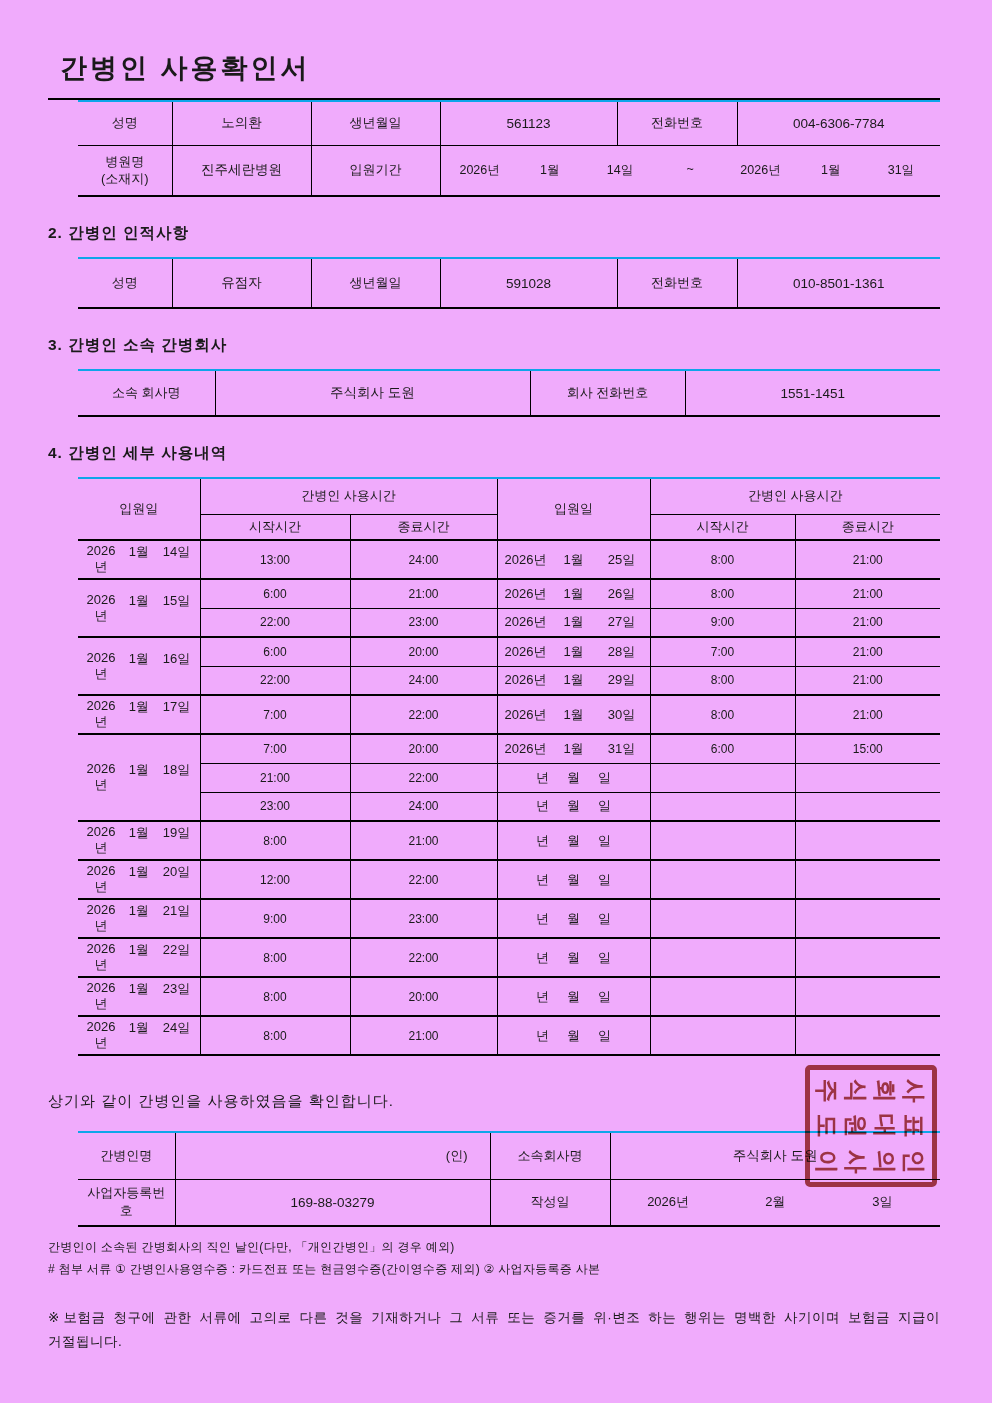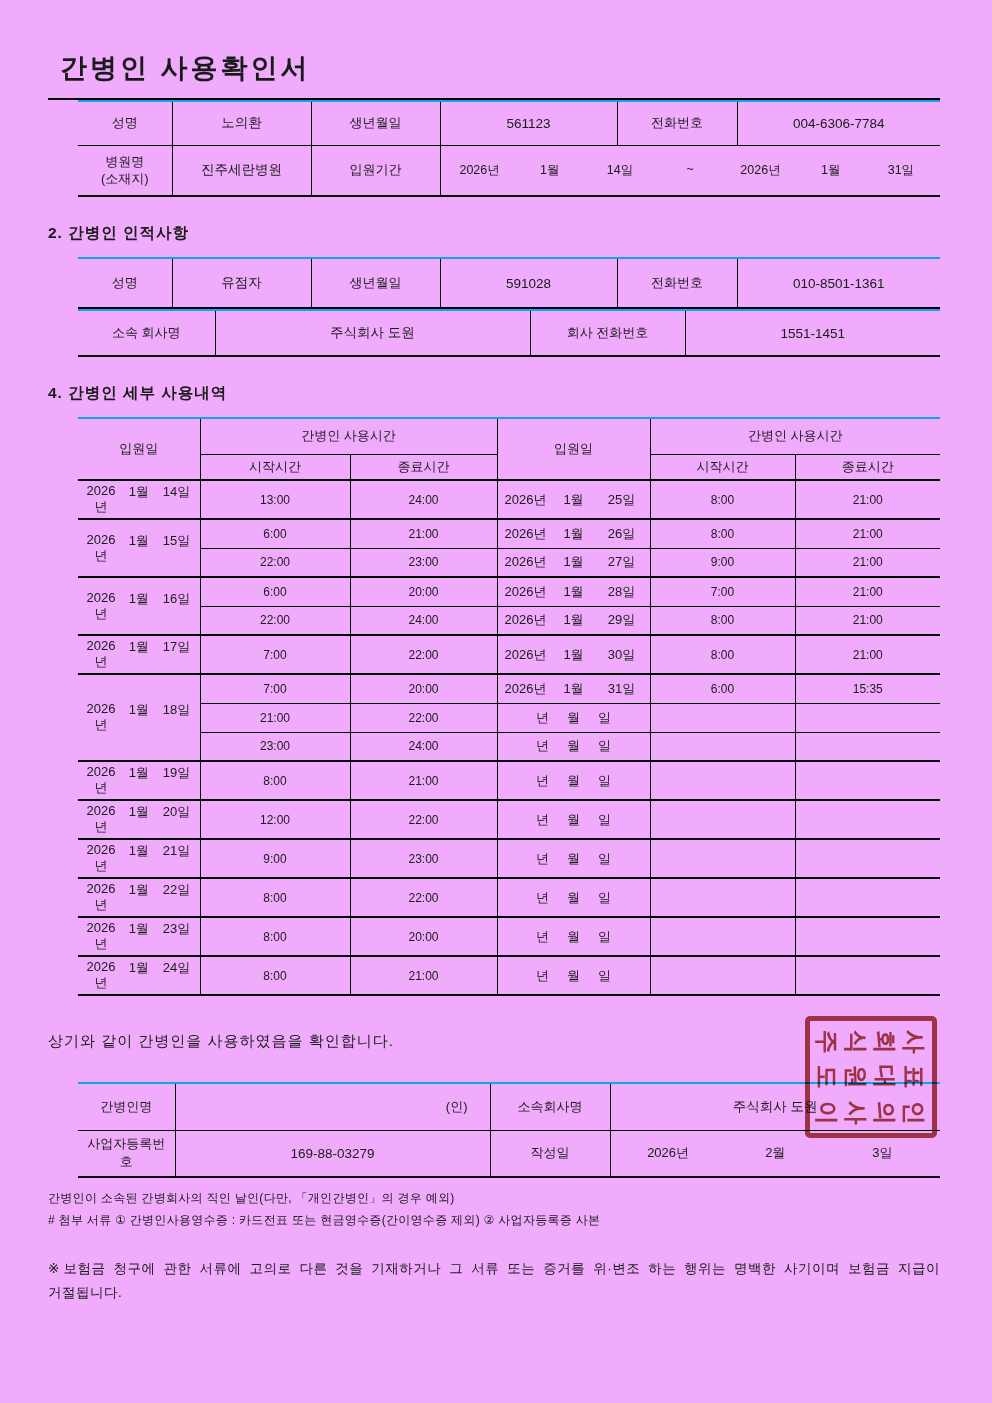--- a/index.html
+++ b/index.html
@@ -34,21 +34,21 @@
   .t4 tbody td { height:29px; }
   .t4 tbody td.time { font-size:12px; }
   .t4 tr.gs > td { border-top-width:2px; }
 
   .dflex { display:flex; align-items:flex-start; width:100%; }
   .dflex span { flex:1; text-align:center; }
   .dflex.blank { justify-content:center; }
   .dflex.blank span { flex:0 0 auto; padding:0 9px; }
   .dflex.range span { font-size:12.5px; }
 
-  .confirm-line { font-size:15px; letter-spacing:1px; margin:36px 0 31px 0; }
+  .confirm-line { font-size:15px; letter-spacing:1px; margin:36px 0 20px 0; }
 
   .sig-wrap { position:relative; }
   .t5 td { height:47px; }
   .seal-cell { text-align:right; padding-right:22px; }
 
   .stamp { position:absolute; left:757px; top:-66px; width:132px; height:122px;
            border:5px solid #9e3c36; border-radius:5px; display:grid;
            grid-template-columns:repeat(4,1fr); grid-template-rows:repeat(3,1fr);
            padding:3px; mix-blend-mode:multiply; opacity:.92; }
   .stamp span { display:flex; align-items:center; justify-content:center;
@@ -122,20 +122,21 @@
       <td class="el">성명</td>
       <td class="val">유점자</td>
       <td>생년월일</td>
       <td class="val">591028</td>
       <td>전화번호</td>
       <td class="val er">010-8501-1361</td>
     </tr>
   </tbody>
     </table>
 
+  <h2 class="sec-heading">3. 간병인 소속 간병회사</h2>
   <table class="t3">
     <colgroup>
         <col style="width:137px">
         <col style="width:315px">
         <col style="width:155px">
         <col style="width:255px">
       </colgroup>
     <tbody>
         <tr>
       <td class="el">소속 회사명</td>
@@ -288,21 +289,21 @@
         <td class="time">7:00</td>
         <td class="time">20:00</td>
         <td>
             <div class="dflex">
               <span>2026년</span>
               <span>1월</span>
               <span>31일</span>
             </div>
           </td>
         <td class="time">6:00</td>
-        <td class="time er">15:35</td>
+        <td class="time er">15:00</td>
       </tr>
       <tr>
         <td class="time">21:00</td>
         <td class="time">22:00</td>
         <td>
             <div class="dflex blank">
               <span>년</span>
               <span>월</span>
               <span>일</span>
             </div>

